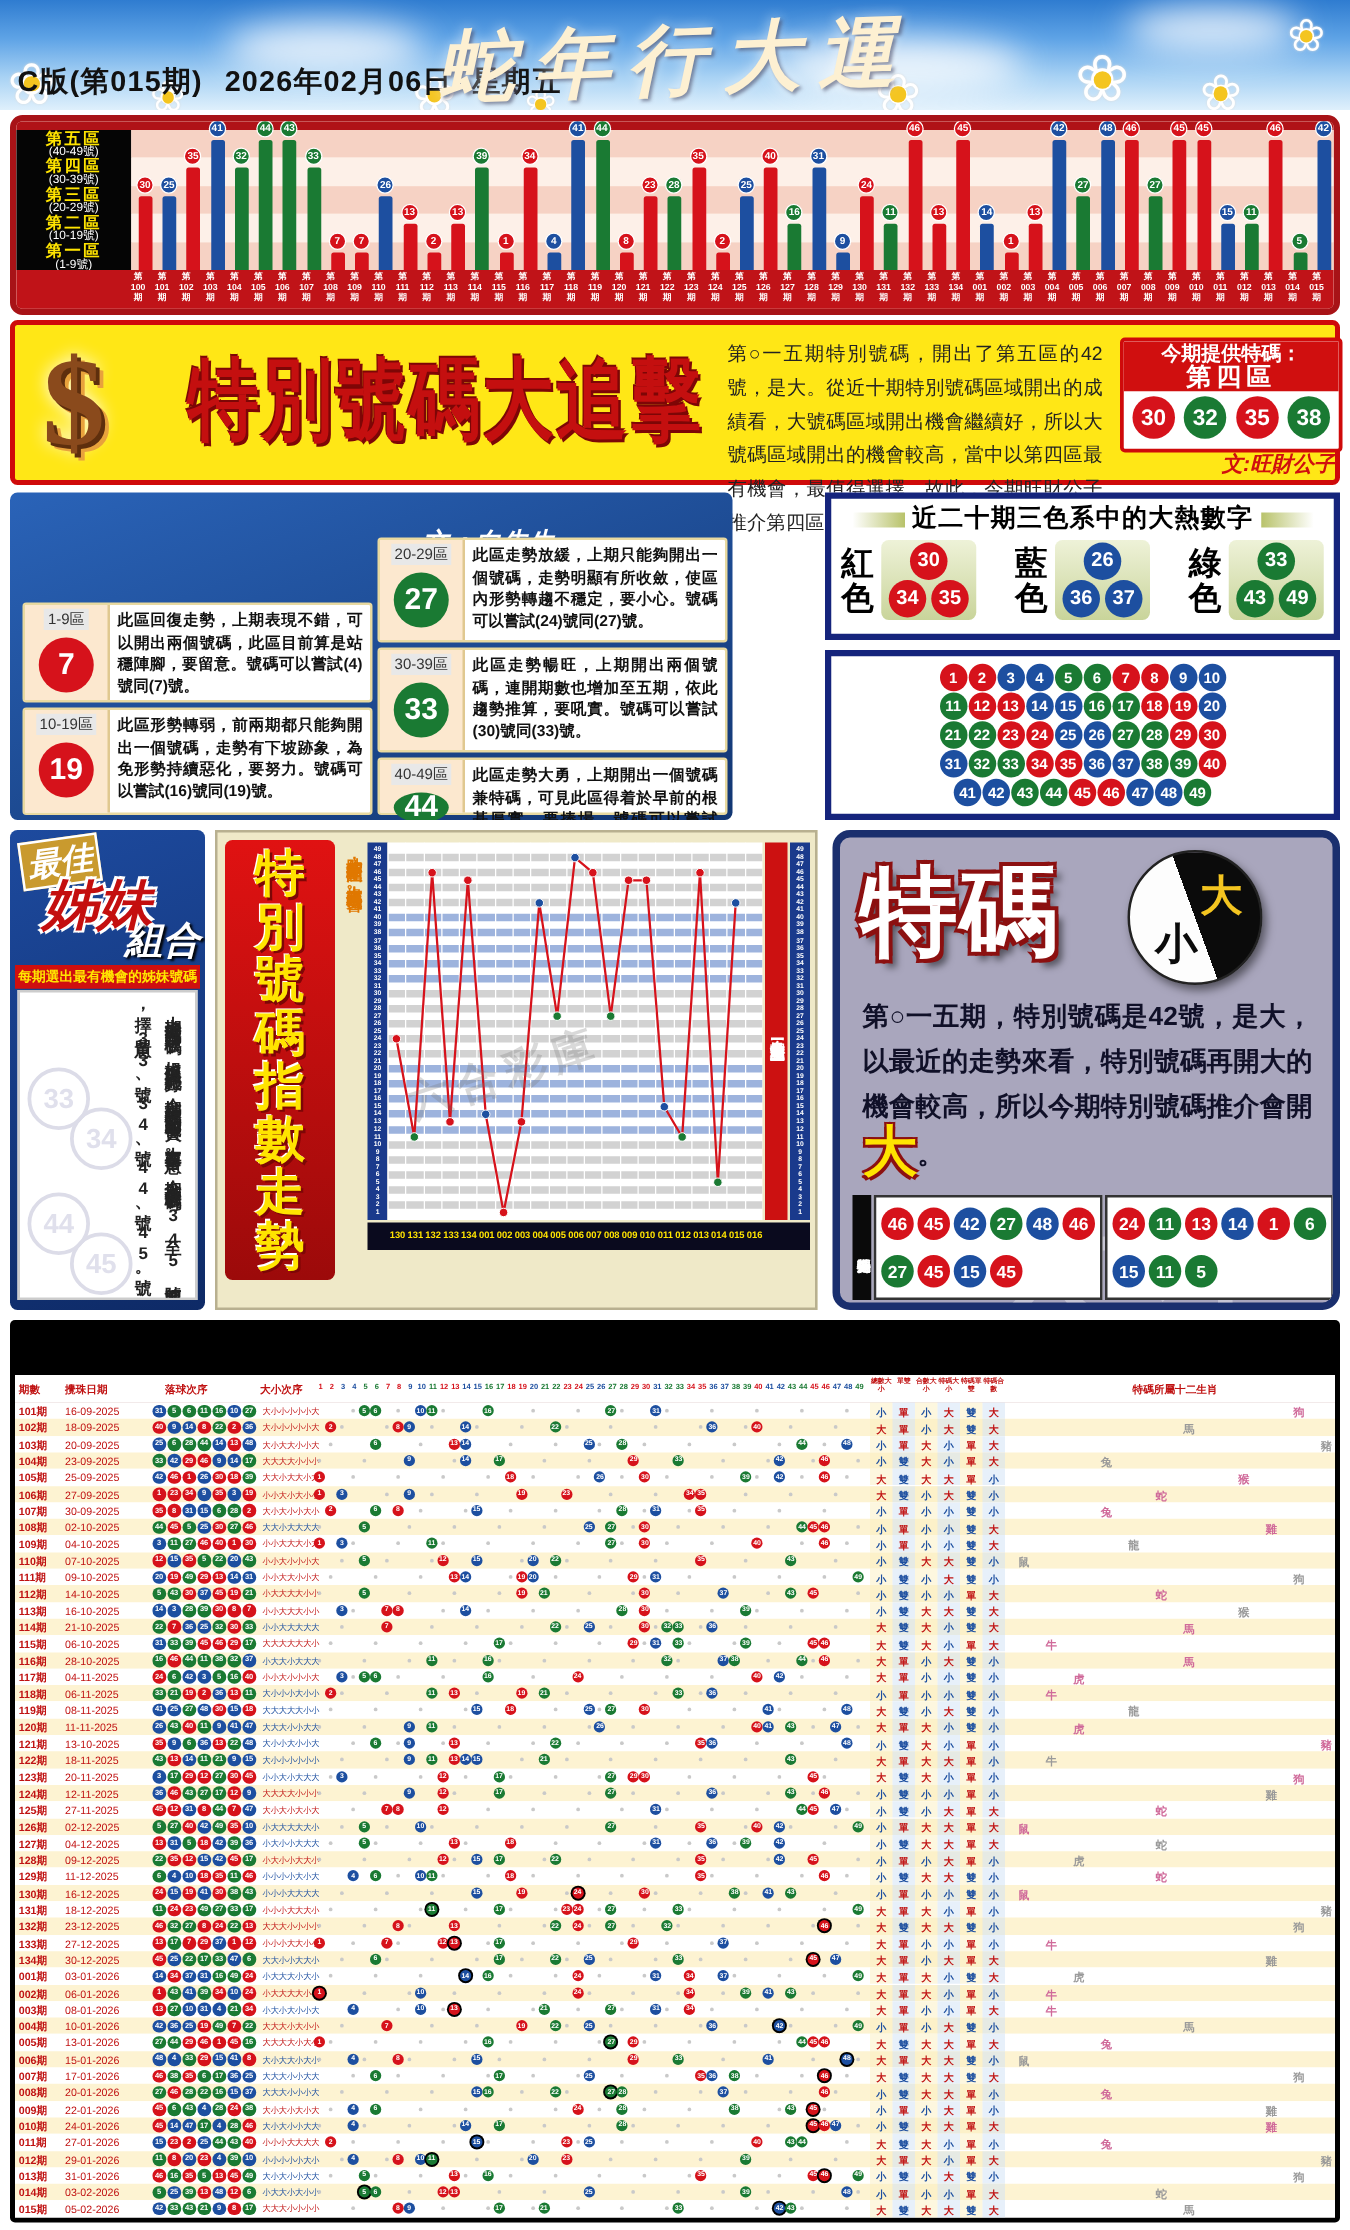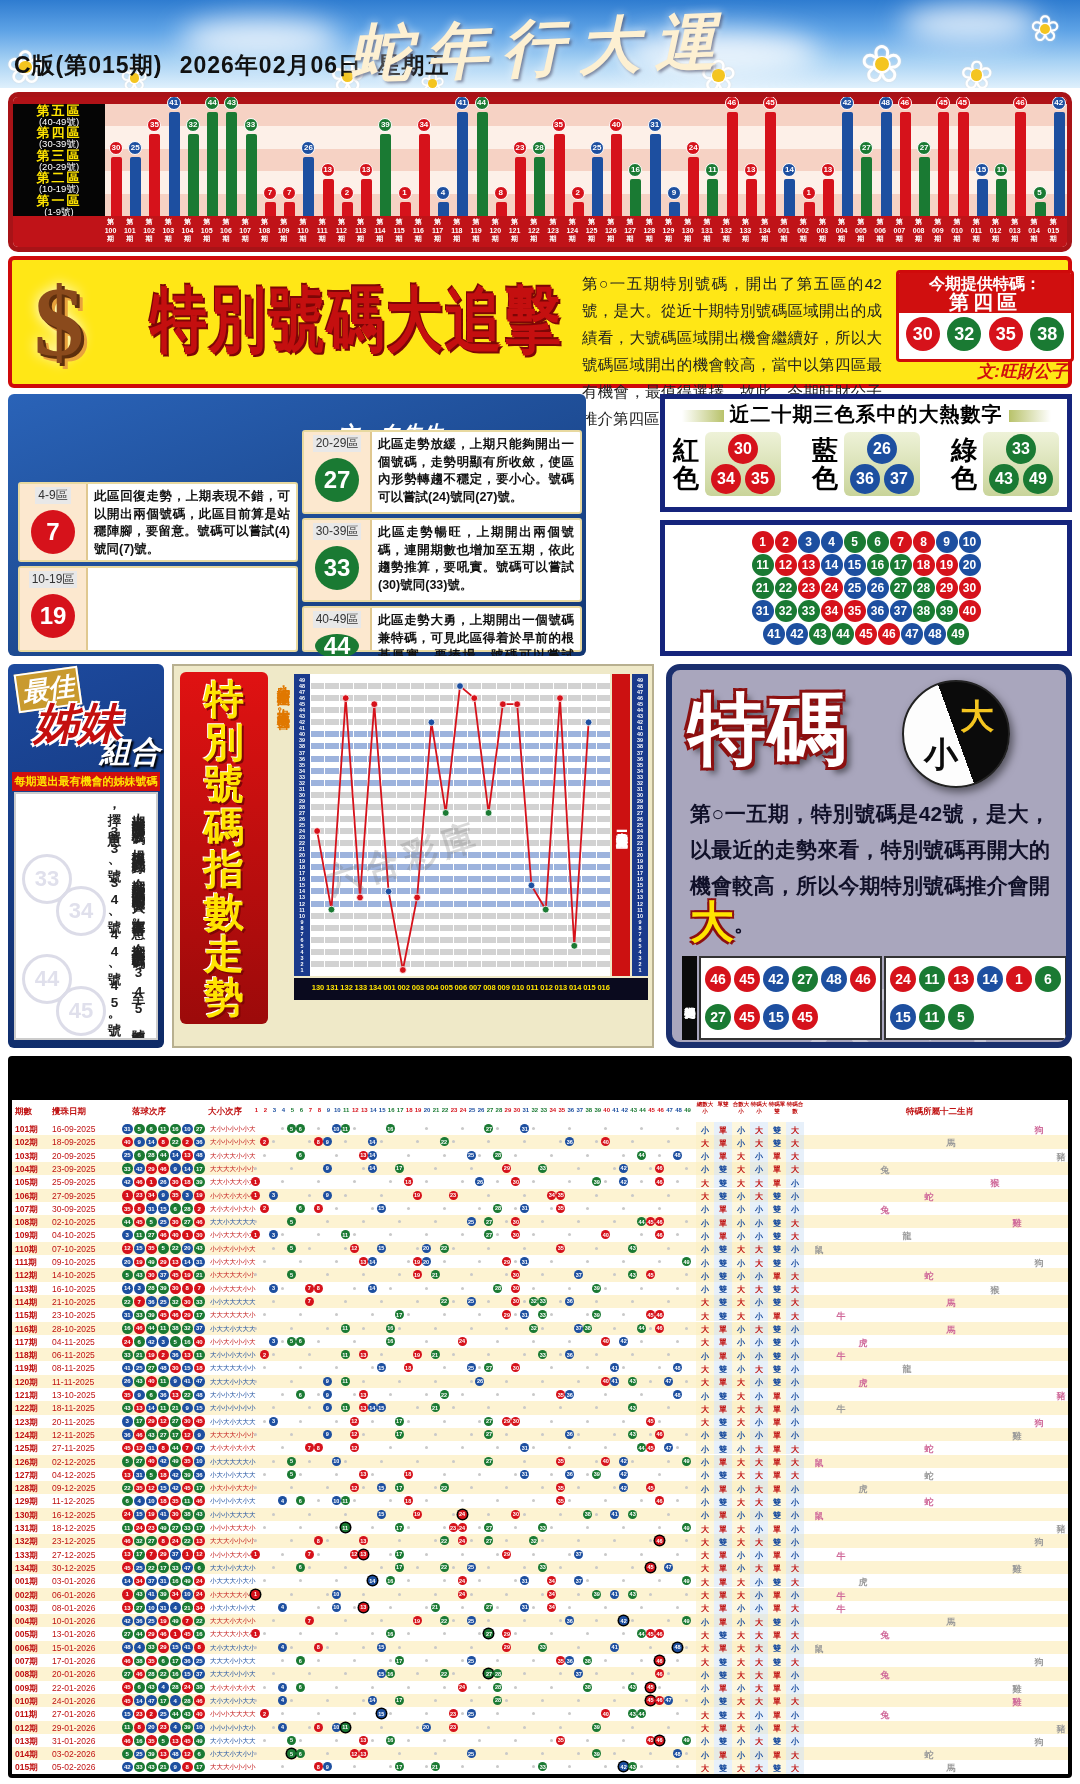--- a/index.html
+++ b/index.html
@@ -371,30 +371,31 @@
     </div>
     <div id="byline" class="abs">文:旺財公子</div>
   </div>
 
   <div id="analysis" class="abs">
     <div id="ana-author" class="abs"><i>文：白先生</i></div>
     <div id="ana-sub" class="abs">強勢加強分析版</div>
     <div id="ana-boxes"></div>
   <div class="ana-box" style="left: 10px; top: 88px; width: 276px; height: 76px;">
         <div class="ana-side">
-          <span class="rng">4-9區</span>
+          <span class="rng">1-9區</span>
           <span class="ball" style="width: 44px; height: 44px; font-size: 24px; background: rgb(214, 18, 27); margin-top: 6px;">7</span>
         </div>
         <div class="ana-txt">此區回復走勢，上期表現不錯，可以開出兩個號碼，此區目前算是站穩陣腳，要留意。號碼可以嘗試(4)號同(7)號。</div>
       </div>
       <div class="ana-box" style="left: 10px; top: 172px; width: 276px; height: 82px;">
         <div class="ana-side">
           <span class="rng">10-19區</span>
           <span class="ball" style="width: 44px; height: 44px; font-size: 24px; background: rgb(214, 18, 27); margin-top: 6px;">19</span>
         </div>
+        <div class="ana-txt">此區形勢轉弱，前兩期都只能夠開出一個號碼，走勢有下坡跡象，為免形勢持續惡化，要努力。號碼可以嘗試(16)號同(19)號。</div>
       </div>
       <div class="ana-box" style="left: 294px; top: 36px; width: 276px; height: 80px;">
         <div class="ana-side">
           <span class="rng">20-29區</span>
           <span class="ball" style="width: 44px; height: 44px; font-size: 24px; background: rgb(26, 122, 51); margin-top: 6px;">27</span>
         </div>
         <div class="ana-txt">此區走勢放緩，上期只能夠開出一個號碼，走勢明顯有所收斂，使區內形勢轉趨不穩定，要小心。號碼可以嘗試(24)號同(27)號。</div>
       </div>
       <div class="ana-box" style="left: 294px; top: 124px; width: 276px; height: 80px;">
         <div class="ana-side">
@@ -1440,21 +1441,21 @@
             <div class="zod" style="left: 928px; color: rgb(208, 106, 154);">馬</div>
           </div>
           <div class="ht-row" style="top: 208.2px; background: rgb(255, 255, 255);">
             <div class="band" style="left: 684px; width: 18px; background: rgb(251, 240, 192);"></div>
             <div class="band" style="left: 702px; width: 18px; background: rgb(207, 226, 245);"></div>
             <div class="band" style="left: 720px; width: 18px; background: rgb(251, 240, 192);"></div>
             <div class="band" style="left: 738px; width: 18px; background: rgb(207, 226, 245);"></div>
             <div class="band" style="left: 756px; width: 18px; background: rgb(251, 240, 192);"></div>
             <div class="band" style="left: 774px; width: 18px; background: rgb(207, 226, 245);"></div>
             <div class="ht-p">115期</div>
-            <div class="ht-d">23-10-2025</div>
+            <div class="ht-d">06-10-2025</div>
             <div class="mini" style="left: 110px; background: rgb(29, 79, 160);">31</div>
             <div class="mini" style="left: 122px; background: rgb(26, 122, 51);">33</div>
             <div class="mini" style="left: 134px; background: rgb(26, 122, 51);">39</div>
             <div class="mini" style="left: 146px; background: rgb(214, 18, 27);">45</div>
             <div class="mini" style="left: 158px; background: rgb(214, 18, 27);">46</div>
             <div class="mini" style="left: 170px; background: rgb(214, 18, 27);">29</div>
             <div class="mini" style="left: 182px; background: rgb(26, 122, 51);">17</div>
             <div class="seq" style="color: rgb(192, 18, 18);">大大大大大大小</div>
             <div class="gdot" style="left: 250.98px;"></div>
             <div class="gdot" style="left: 286.898px;"></div>

